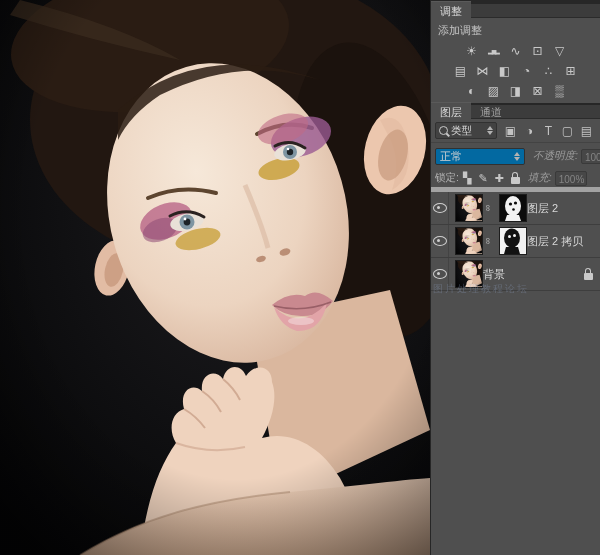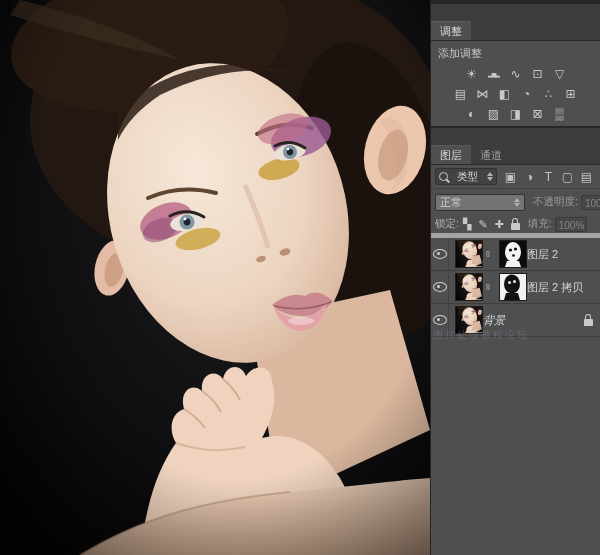--- a/index.html
+++ b/index.html
@@ -6,53 +6,53 @@
   .stage{position:relative;width:600px;height:555px;overflow:hidden;
          font-family:"Liberation Sans","DejaVu Sans",sans-serif;
          -webkit-font-smoothing:antialiased;}
   
   .photo-area{position:absolute;left:0;top:0;width:430px;height:555px;background:#0a0a0b;}
   .photo-area svg{display:block;}
   
   .panel{position:absolute;left:430px;top:0;width:170px;height:555px;background:#4f4f4f;
          border-left:1px solid #262626;box-sizing:border-box;color:#d6d6d6;overflow:hidden;}
   .top-strip{height:4px;background:#272727;}
-  .tab-bar{height:37px;background:#3c3c3c;display:flex;align-items:flex-end;
+  .tab-bar{height:14px;background:#3c3c3c;display:flex;align-items:center;
            border-bottom:1px solid #2b2b2b;box-sizing:border-box;}
   .tab{font-size:11px;line-height:18px;padding:0 9px;color:#9f9f9f;cursor:default;}
   .tab.active{background:#4f4f4f;color:#d8d8d8;border-top:1px solid #5a5a5a;}
   .adj-content{padding:3px 0 2px 0;}
   .add-label{font-size:11px;color:#c3c3c3;padding:2px 0 3px 7px;}
   .icon-row{height:20px;display:flex;justify-content:center;align-items:center;gap:3px;}
   .adj-icon{width:19px;height:16px;line-height:16px;text-align:center;font-size:12px;
             color:#c9c9c9;cursor:pointer;}
   .adj-icon.small-glyph{font-size:6px;letter-spacing:-1px;}
   .panel-sep{height:2px;background:#272727;}
   
   .filter-row{height:24px;display:flex;align-items:center;padding:0 4px;gap:5px;
               border-bottom:1px solid #434343;box-sizing:border-box;}
   .kind-dd{width:62px;height:17px;background:#424242;border:1px solid #313131;border-radius:2px;
-           display:flex;align-items:center;padding:0 3px;box-sizing:border-box;gap:9px;}
+           display:flex;align-items:center;padding:0 3px;box-sizing:border-box;gap:3px;}
   .kind-label{font-size:10.5px;color:#d2d2d2;}
   .magnifier{width:7px;height:7px;border:1.5px solid #c9c9c9;border-radius:50%;
              position:relative;display:inline-block;flex:none;}
   .magnifier::after{content:"";position:absolute;width:4px;height:1.5px;background:#c9c9c9;
                     transform:rotate(45deg);right:-3px;bottom:-1px;}
   .updown{display:flex;flex-direction:column;gap:1px;margin-left:auto;}
   .updown i{display:block;width:0;height:0;border-left:3px solid transparent;border-right:3px solid transparent;}
   .updown .up{border-bottom:4px solid #b2b2b2;}
   .updown .down{border-top:4px solid #b2b2b2;}
   .filter-icons{display:flex;gap:6px;margin-left:2px;}
   .filter-icon{font-size:12px;color:#c3c3c3;width:13px;text-align:center;cursor:pointer;}
   
   .blend-row{height:26px;display:flex;align-items:center;padding:0 4px;white-space:nowrap;overflow:hidden;}
-  .blend-dd{width:90px;height:17px;background:#737373;border:1px solid #313131;border-radius:2px;
+  .blend-dd{width:90px;height:17px;background:#0369a1;border:1px solid #313131;border-radius:2px;
             display:flex;align-items:center;padding:0 4px;box-sizing:border-box;flex:none;}
   .blend-label{font-size:11px;color:#d2d2d2;}
-  .dim-label{font-size:10.5px;color:#9c9c9c;margin-left:8px;flex:none;}
+  .dim-label{font-size:10.5px;color:#9c9c9c;margin-left:8px;flex:none;font-style:italic;}
   .value-box{width:32px;height:15px;background:#474747;border:1px solid #3a3a3a;border-radius:2px;
              font-size:10px;color:#848484;line-height:15px;padding-left:3px;margin-left:3px;
              flex:none;overflow:hidden;box-sizing:border-box;}
   
   .lock-row{height:23px;display:flex;align-items:center;padding:0 4px;white-space:nowrap;
             overflow:hidden;border-bottom:5px solid #a3a3a3;box-sizing:border-box;}
   .lock-label{font-size:10.5px;color:#b5b5b5;margin-right:4px;}
   .lock-icons{display:flex;align-items:center;gap:7px;}
   .lock-glyph{font-size:11px;color:#c6c6c6;cursor:pointer;}
   .lock-shape{position:relative;width:9px;height:7px;background:#c9c9c9;display:inline-block;
@@ -66,21 +66,21 @@
   .eye-cell{width:18px;height:100%;display:flex;align-items:center;justify-content:center;
             border-right:1px solid #434343;box-sizing:border-box;cursor:pointer;}
   .eye-icon{width:12px;height:8px;border:1px solid #cfcfcf;border-radius:50%;position:relative;}
   .eye-icon::after{content:"";position:absolute;left:3.5px;top:1.5px;width:3px;height:3px;
             border-radius:50%;background:#cfcfcf;}
   .thumb{width:26px;height:26px;border:1px solid #1d1d1d;margin-left:6px;flex:none;
          background:#000;overflow:hidden;cursor:pointer;}
   .thumb svg{display:block;}
   .chain{width:10px;text-align:center;font-size:9px;color:#bdbdbd;transform:rotate(90deg);flex:none;}
   .layer-label{font-size:11px;color:#d8d8d8;}
-  .layer-label.italic{font-style:italic;}
+  .layer-label.italic{}
   .bg-lock{margin-left:auto;margin-right:7px;}
   .watermark{position:absolute;left:2px;top:90px;font-size:10px;color:rgba(150,170,205,.30);
              letter-spacing:2px;pointer-events:none;}
   .panel-filler{height:225px;background:#4f4f4f;}
 </style>
 </head>
 <body>
 
 <svg width="0" height="0" style="position:absolute" aria-hidden="true">
   <defs>

